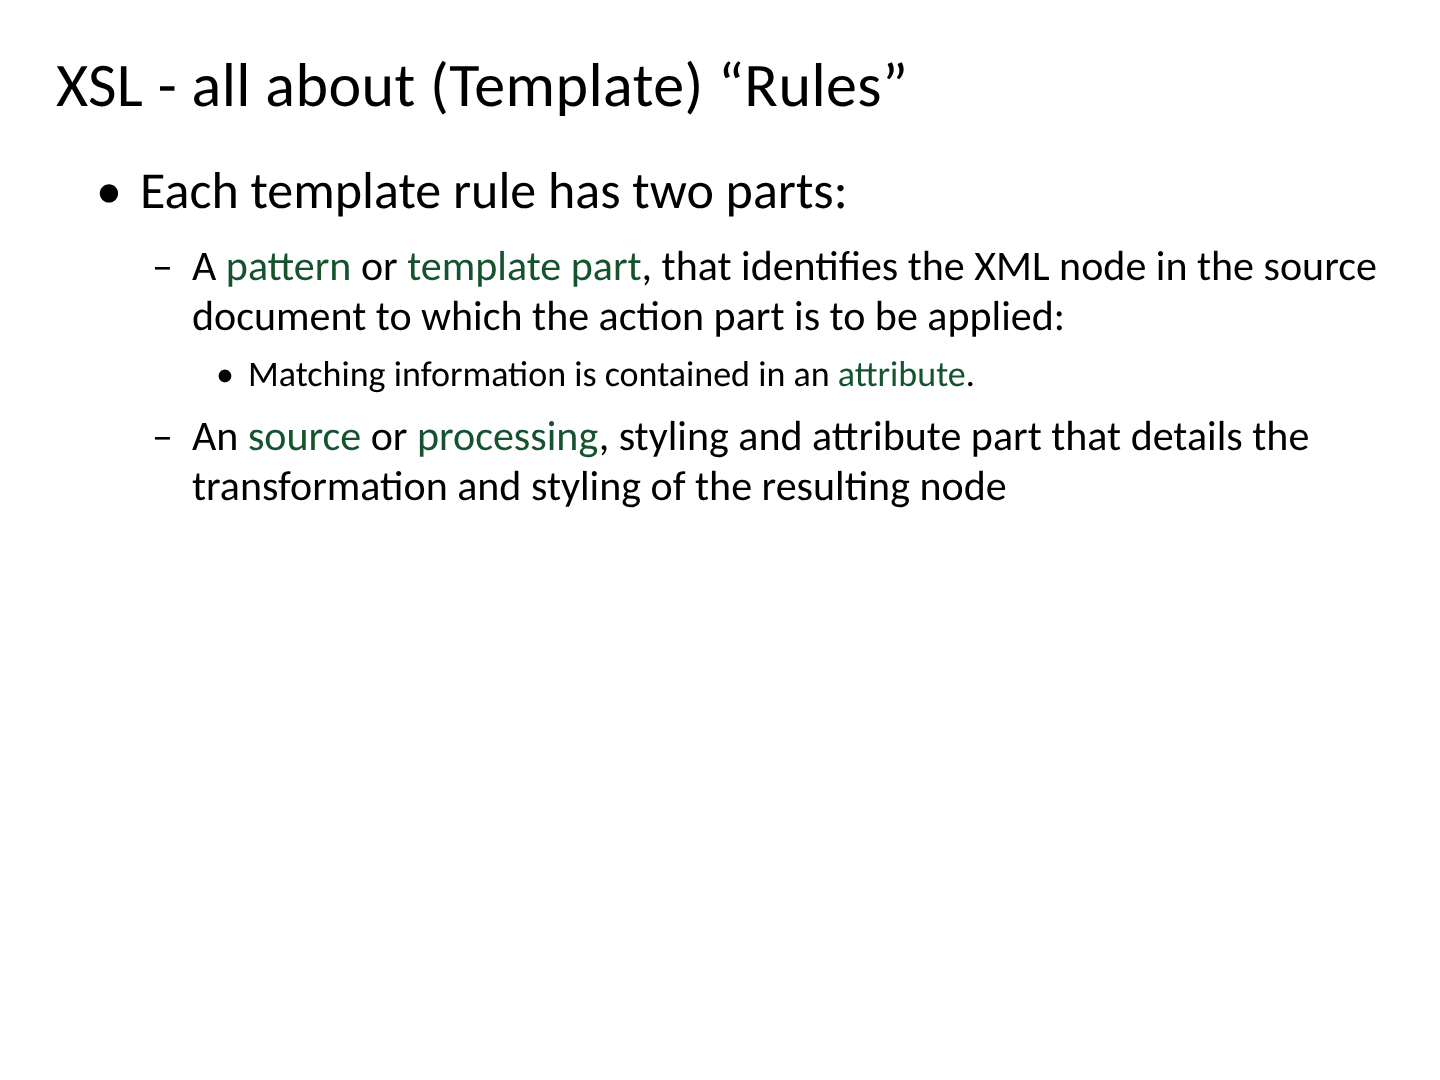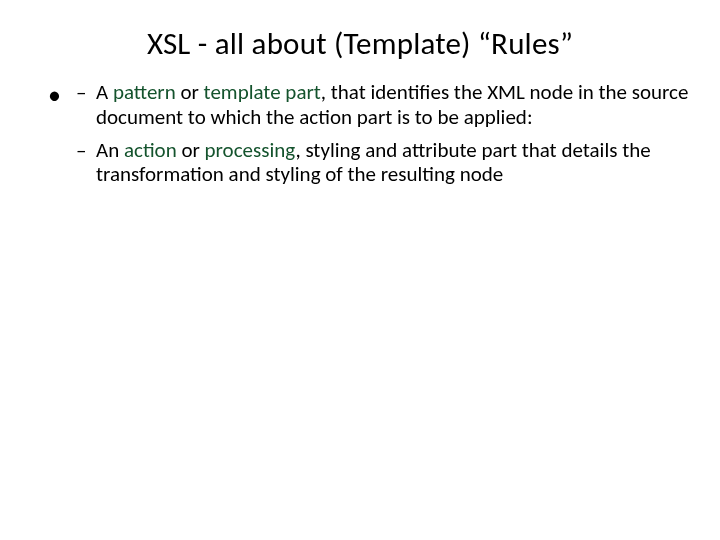--- a/index.html
+++ b/index.html
@@ -12,21 +12,21 @@
     color: #000;
   }
   .slide {
     box-sizing: border-box;
     width: 720px;
     height: 540px;
     padding: 18px 28px 18px 28px;
   }
   .title {
     font-size: 31px;
-    text-align: center;
+    text-align: left;
     margin: 6px 0 18px 0;
     font-weight: 400;
     letter-spacing: 0.2px;
   }
   ul { margin: 0; padding: 0; list-style: none; }
 
   .lvl1 { margin-left: 20px; }
   .lvl1 > li {
     font-size: 26px;
     line-height: 1.2;
@@ -74,26 +74,32 @@
   .hl { color: #14532d; }
 </style>
 </head>
 <body>
 
 <div class="slide">
   <div class="title">XSL - all about (Template) “Rules”</div>
 
   <ul class="lvl1">
     <li>
+      <span>Each template rule has two parts:</span>
 
       <ul class="lvl2">
         <li>
           <span>A </span><span class="hl">pattern</span><span> or  </span><span class="hl">template part</span><span>, that identifies the XML node in the source document to which the action part is to be applied:</span>
 
+          <ul class="lvl3">
+            <li>
+              <span>Matching information is contained in an </span><span class="hl">attribute</span><span>.</span>
+            </li>
+          </ul>
         </li>
 
         <li>
-          <span>An </span><span class="hl">action</span><span> or </span><span class="hl">processing</span><span>, styling and attribute part that details the transformation and styling of the resulting node</span>
+          <span>An </span><span class="hl">source</span><span> or </span><span class="hl">processing</span><span>, styling and attribute part that details the transformation and styling of the resulting node</span>
         </li>
       </ul>
     </li>
   </ul>
 </div>
 
 </body></html>

